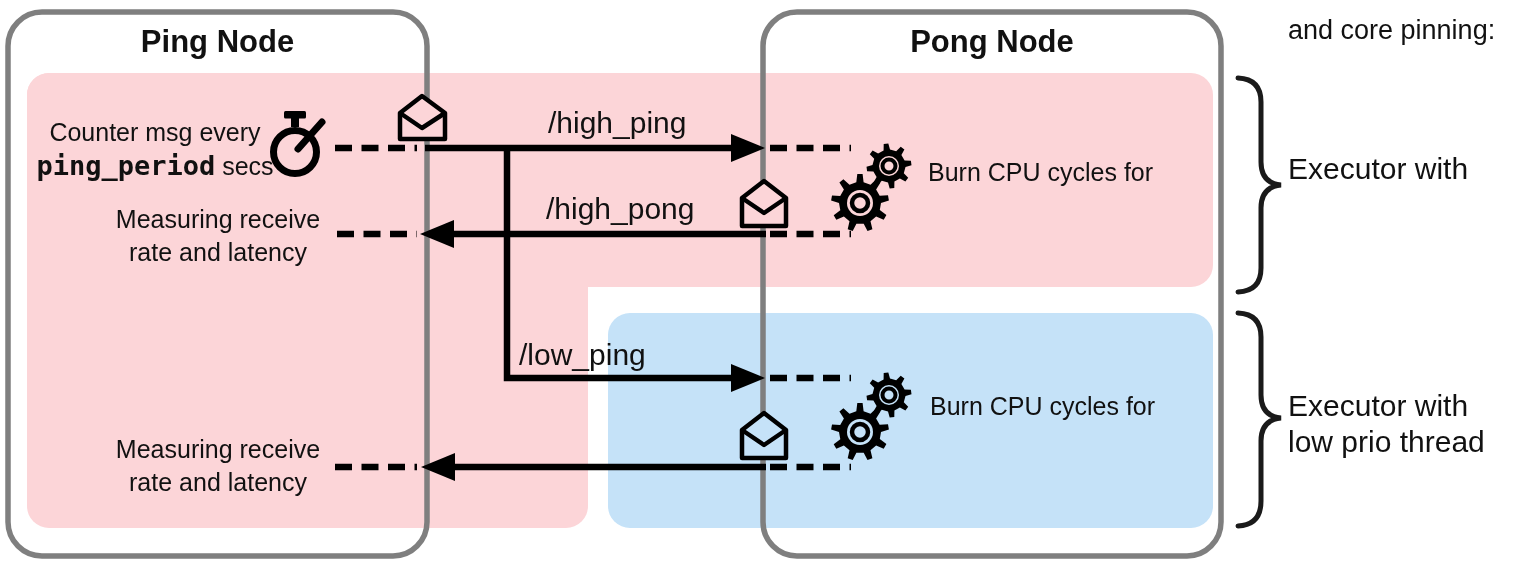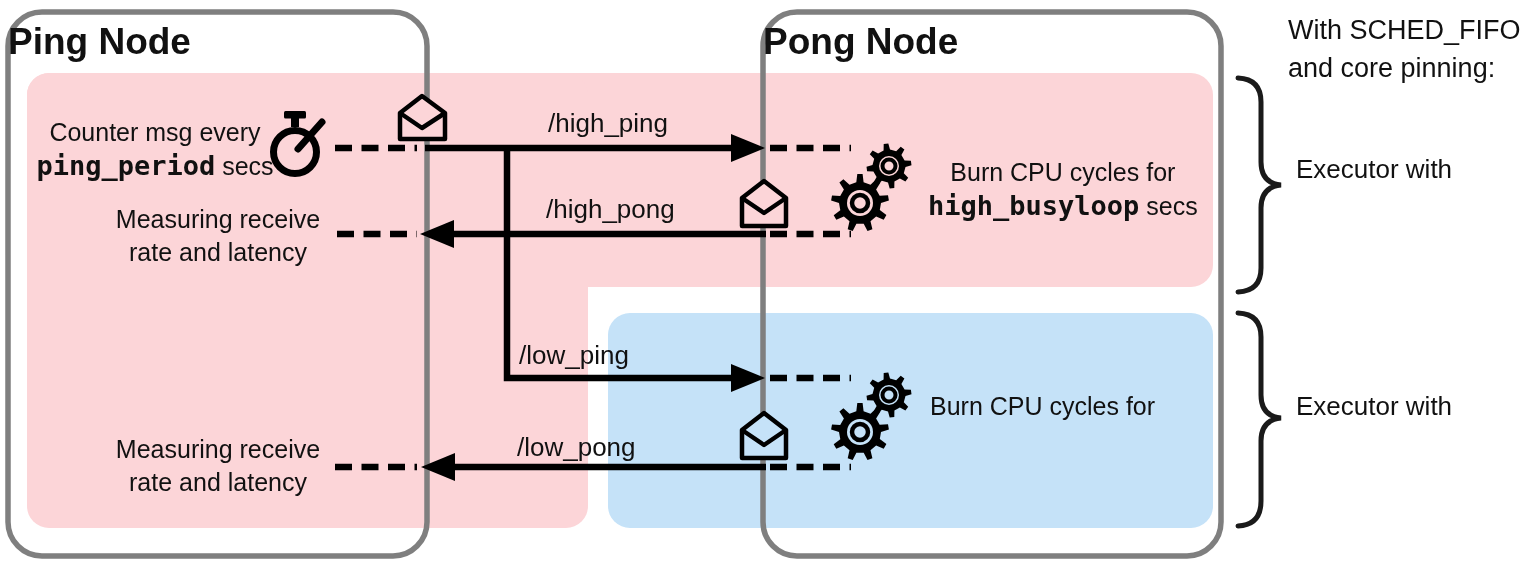--- a/index.html
+++ b/index.html
@@ -1,25 +1,25 @@
 <!DOCTYPE html>
 <html><head>
 <meta charset="utf-8">
 <style>
   html,body{margin:0;padding:0;background:#ffffff;}
   .canvas{position:relative;width:1522px;height:567px;background:#ffffff;overflow:hidden;
           font-family:"Liberation Sans",sans-serif;color:#111;}
   .canvas svg{position:absolute;left:0;top:0;}
   .t{position:absolute;white-space:nowrap;}
-  .node-title{font-size:37px;font-weight:bold;text-align:left;line-height:36px;}
+  .node-title{font-size:31px;font-weight:bold;text-align:center;line-height:36px;}
   .body-txt{font-size:25px;line-height:33px;text-align:center;}
   .left-txt{font-size:25px;line-height:34px;text-align:center;}
-  .topic{font-size:26px;line-height:32px;}
+  .topic{font-size:30px;line-height:32px;}
   .note{font-size:27px;line-height:38px;}
-  .exec{font-size:26px;line-height:36px;margin-left:8px;}
+  .exec{font-size:30px;line-height:36px;}
   .mono{font-family:"DejaVu Sans Mono",monospace;font-weight:bold;font-size:27px;}
   .ln path{fill:none;stroke:#000;stroke-width:6.5;}
   .ln path.dash{stroke-dasharray:17 9.5;}
   .ln polygon{stroke:none;}
   .brace{fill:none;stroke:#1a1a1a;stroke-width:5;stroke-linecap:round;}
   .env polygon{stroke:#000;stroke-width:4.5;stroke-linejoin:round;}
   .env polyline{fill:none;stroke:#000;stroke-width:4.5;stroke-linejoin:round;}
 </style>
 </head>
 <body>
@@ -121,34 +121,32 @@
   </div>
 
   <div class="t body-txt" style="left:90px;top:433px;width:256px;">
     <div>Measuring receive</div>
     <div>rate and latency</div>
   </div>
 
   <div class="t topic" style="left:548px;top:107px;">/high_ping</div>
   <div class="t topic" style="left:546px;top:193px;">/high_pong</div>
   <div class="t topic" style="left:519px;top:339px;">/low_ping</div>
-  <div class="t topic" style="left:517px;top:431px;">/low_pong</div>
 
   <div class="t left-txt" style="left:928px;top:155px;">
     <div>Burn CPU cycles for</div>
-    <div><span class="mono">high_busyloop</span><span> secs</span></div>
   </div>
   <div class="t left-txt" style="left:930px;top:389px;">
     <div>Burn CPU cycles for</div>
   </div>
 
   <div class="t note" style="left:1288px;top:11px;">
-    <div>With SCHED_FIFO</div>
     <div>and core pinning:</div>
   </div>
   <div class="t exec" style="left:1288px;top:151px;">
     <div>Executor with</div>
   </div>
   <div class="t exec" style="left:1288px;top:388px;">
     <div>Executor with</div>
+    <div>low prio thread</div>
   </div>
 
 </div>
 
 </body></html>

